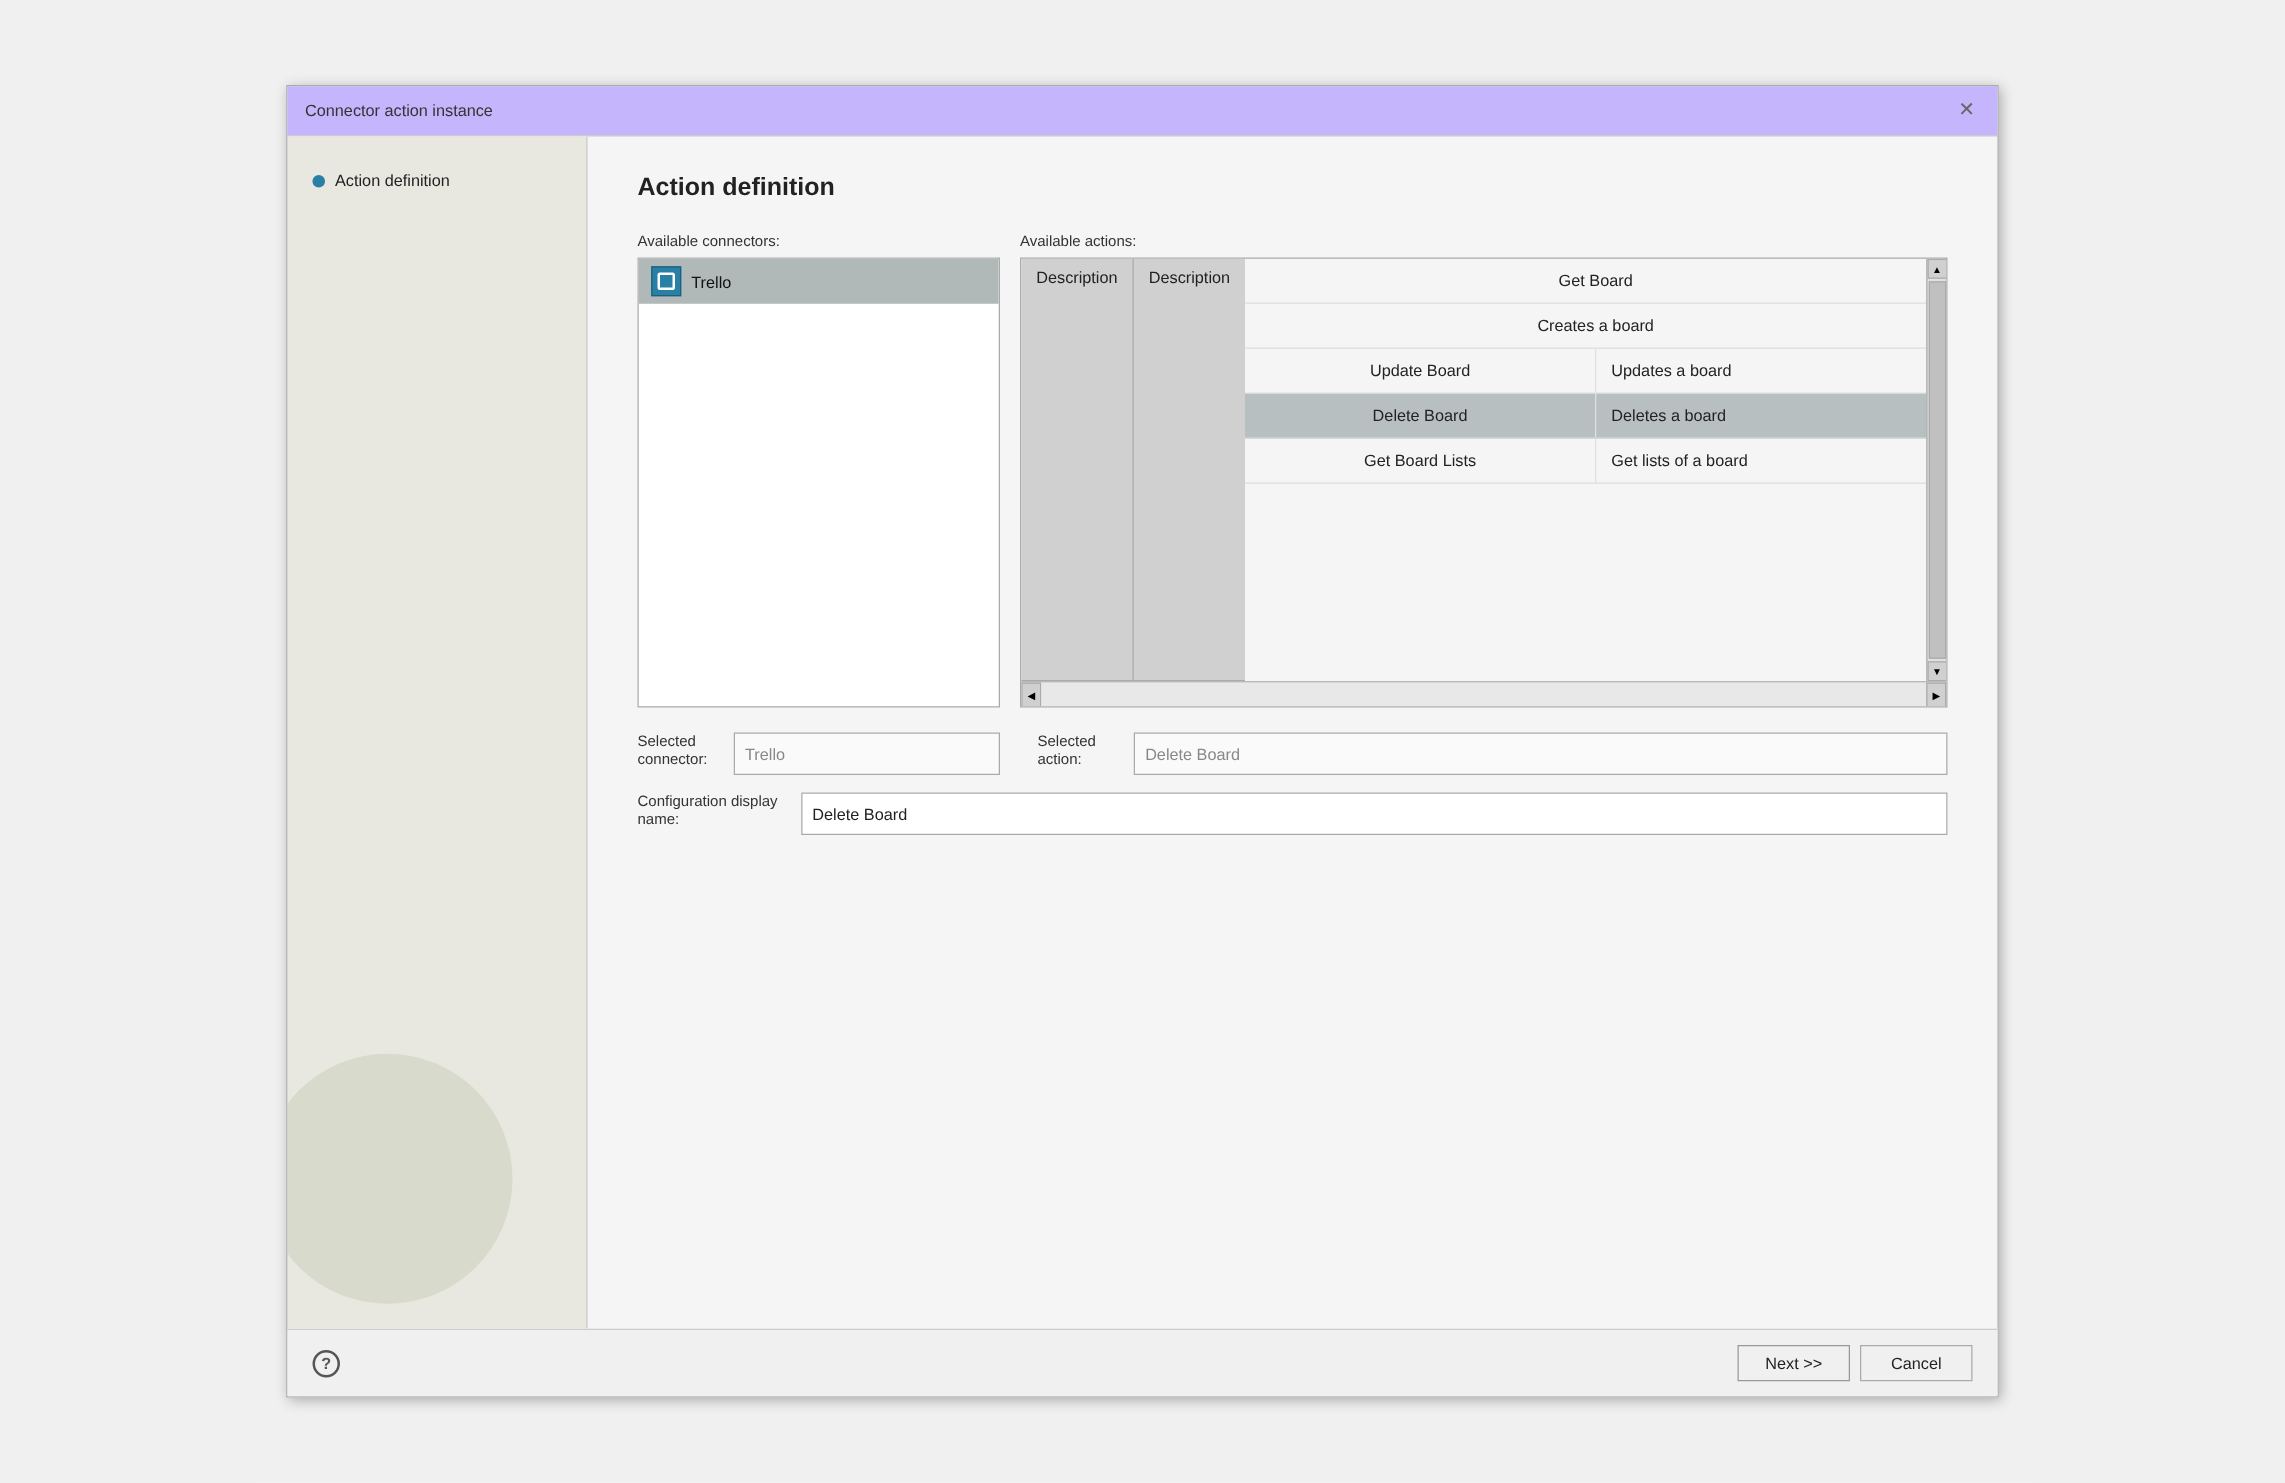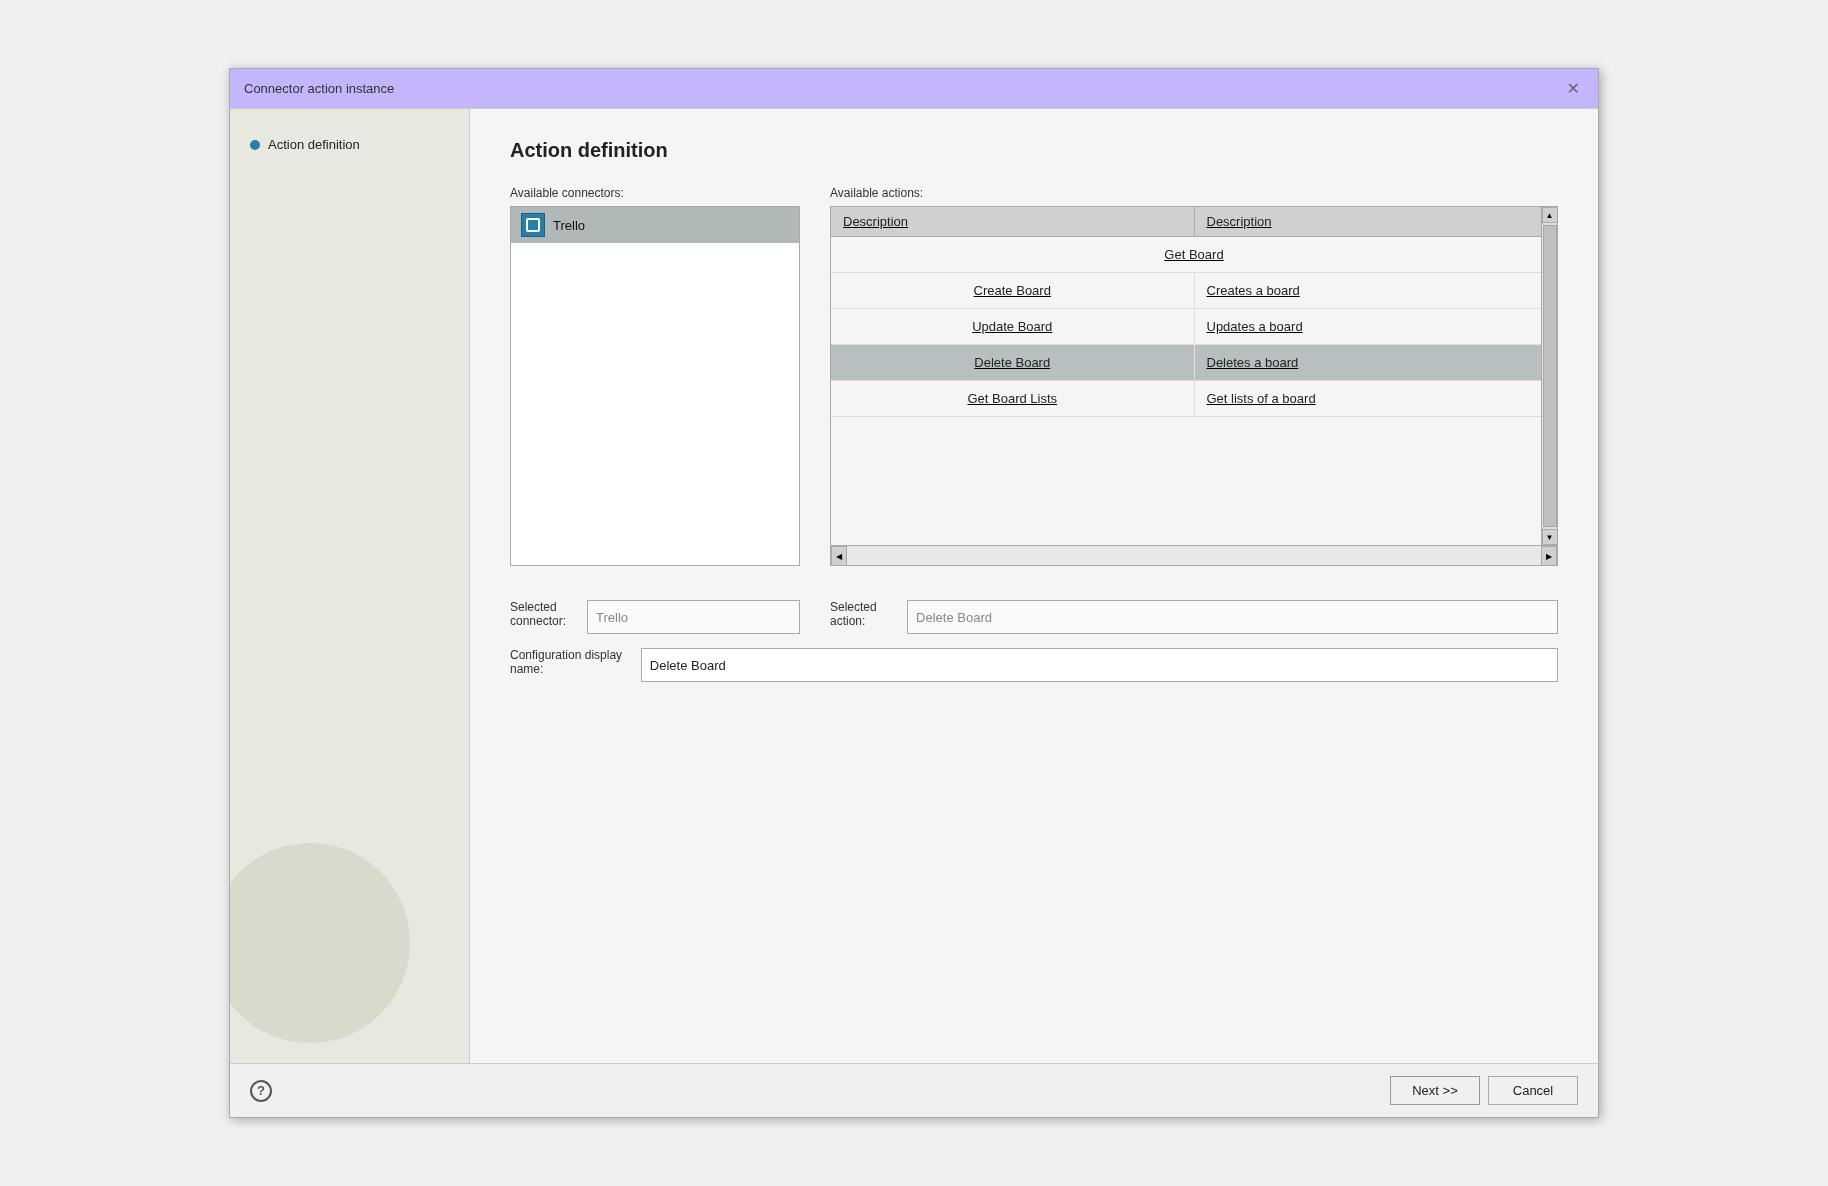--- a/index.html
+++ b/index.html
@@ -91,22 +91,22 @@
       overflow-y: auto;
     }
     .section-title {
       font-size: 20px;
       font-weight: bold;
       color: #222;
       margin-bottom: 24px;
     }
     .two-col {
       display: flex;
-      gap: 30px;
-      margin-bottom: 34px;
+      gap: 16px;
+      margin-bottom: 20px;
       justify-content: flex-end;
     }
     .col-left {
       width: 290px;
       flex-shrink: 0;
     }
     .col-right {
       flex: 1;
     }
     .field-label {
@@ -155,22 +155,21 @@
       display: flex;
       flex-direction: column;
       position: relative;
     }
     .actions-table {
       width: 100%;
       border-collapse: collapse;
       flex: 1;
       overflow-y: auto;
       display: flex;
-      flex-direction: column;
-      text-decoration: underline;
+      flex-direction: row;
     }
     .table-header {
       display: flex;
       background: #d0d0d0;
       border-bottom: 1px solid #aaa;
       flex-shrink: 0;
     }
     .table-header-cell {
       flex: 1;
       padding: 7px 12px;
@@ -389,21 +388,20 @@
                 <div class="table-header-cell">Description</div>
               </div>
 
               <div class="table-body">
 
                 <div class="table-row">
                   <div class="table-cell">Get Board</div>
                 </div>
 
                 <div class="table-row">
-                  <div class="table-cell">Create Board</div>
                   <div class="table-cell">Creates a board</div>
                 </div>
 
                 <div class="table-row">
                   <div class="table-cell">Update Board</div>
                   <div class="table-cell">Updates a board</div>
                 </div>
 
                 <div class="table-row selected">
                   <div class="table-cell">Delete Board</div>

